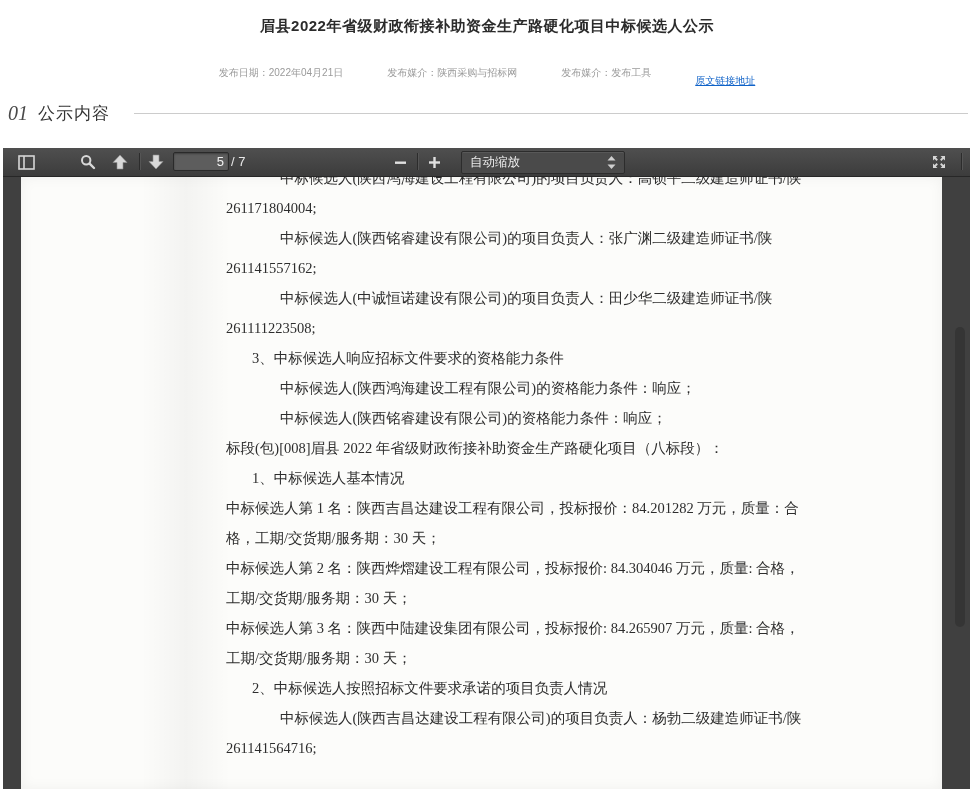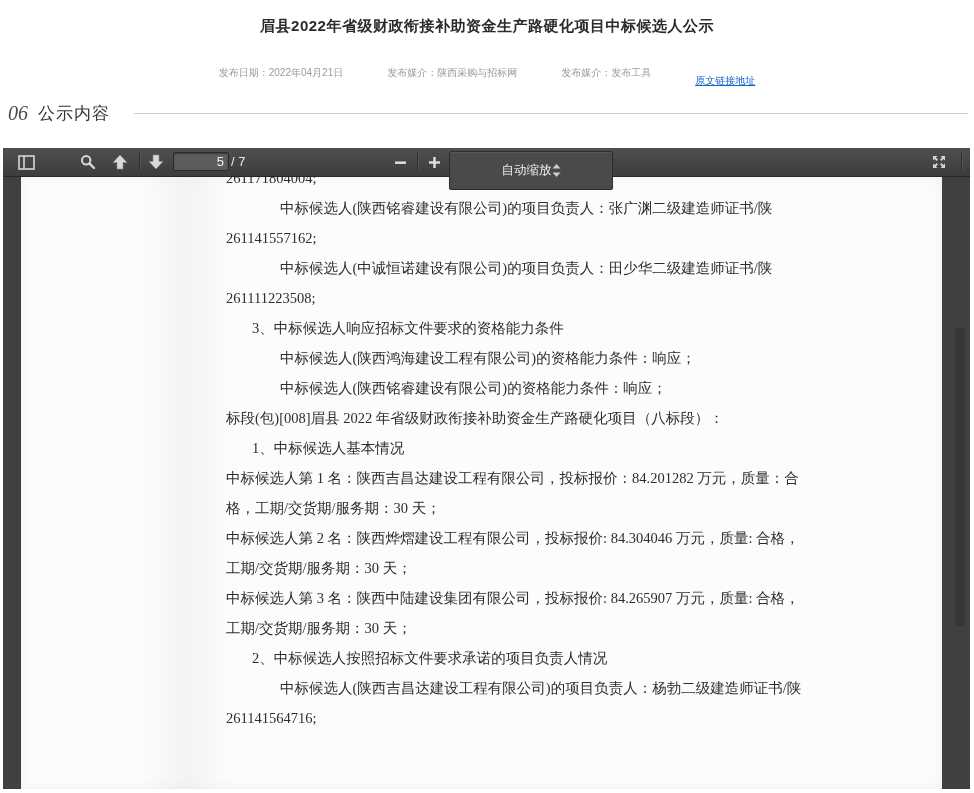--- a/index.html
+++ b/index.html
@@ -44,24 +44,24 @@
   .page-input{
     position:absolute;left:170px;top:4px;width:46px;height:17px;
     background:#5d5d5d;border:1px solid #2a2a2a;border-radius:2px;
     color:#f2f2f2;font-size:13px;text-align:right;padding:0 4px;
     font-family:"Liberation Sans",sans-serif;box-shadow:inset 0 1px 2px rgba(0,0,0,.35);
   }
   .page-total{
     position:absolute;left:228px;top:6px;color:#e8e8e8;font-size:13px;
   }
   .zoom-select{
-    position:absolute;left:446px;top:3px;width:146px;height:21px;
+    position:absolute;left:458px;top:3px;width:146px;height:21px;
     background:#4a4a4a;border:1px solid #2c2c2c;border-radius:2px;
-    display:flex;align-items:center;justify-content:center;
-    padding:8px 8px;cursor:pointer;box-shadow:inset 0 1px 0 rgba(255,255,255,.08);
+    display:flex;align-items:center;justify-content:space-between;
+    padding:0 8px;cursor:pointer;box-shadow:inset 0 1px 0 rgba(255,255,255,.08);
   }
   .zoom-select-label{color:#ececec;font-size:12.5px;}
   .viewer-content{
     position:absolute;top:29px;left:0;right:0;bottom:0;overflow:hidden;
   }
   .doc-page{
     position:absolute;left:18px;top:0;width:921px;height:100%;
     background:#fcfcfa;
     box-shadow:inset 0 0 14px rgba(0,0,0,.05);
   }
@@ -92,21 +92,21 @@
 <h1 class="page-title">眉县2022年省级财政衔接补助资金生产路硬化项目中标候选人公示</h1>
 
 <div class="meta-row">
   <span class="meta-item"><span>发布日期：</span><span>2022年04月21日</span></span>
   <span class="meta-item"><span>发布媒介：</span><span>陕西采购与招标网</span></span>
   <span class="meta-item"><span>发布媒介：</span><span>发布工具</span></span>
   <span class="meta-item meta-link">原文链接地址</span>
 </div>
 
 <div class="section-head">
-  <span class="section-num">06</span>
+  <span class="section-num">01</span>
   <span class="section-title">公示内容</span>
   <span class="section-line"></span>
 </div>
 
 <div class="viewer">
 
   <div class="toolbar">
 
     <div class="tb-btn" style="left:10px;">
       <svg width="17" height="15" viewBox="0 0 17 15">
@@ -171,20 +171,21 @@
       </svg>
     </div>
 
     <div class="tb-sep" style="left:auto;right:8px;"></div>
   </div>
 
   <div class="viewer-content">
     <div class="doc-page">
       <div class="doc-text">
 
+      <div class="doc-line indent-2">中标候选人(陕西鸿海建设工程有限公司)的项目负责人：高锁平二级建造师证书/陕</div>
           <div class="doc-line indent-0">261171804004;</div>
           <div class="doc-line indent-2">中标候选人(陕西铭睿建设有限公司)的项目负责人：张广渊二级建造师证书/陕</div>
           <div class="doc-line indent-0">261141557162;</div>
           <div class="doc-line indent-2">中标候选人(中诚恒诺建设有限公司)的项目负责人：田少华二级建造师证书/陕</div>
           <div class="doc-line indent-0">261111223508;</div>
           <div class="doc-line indent-1">3、中标候选人响应招标文件要求的资格能力条件</div>
           <div class="doc-line indent-2">中标候选人(陕西鸿海建设工程有限公司)的资格能力条件：响应；</div>
           <div class="doc-line indent-2">中标候选人(陕西铭睿建设有限公司)的资格能力条件：响应；</div>
           <div class="doc-line indent-0">标段(包)[008]眉县 2022 年省级财政衔接补助资金生产路硬化项目（八标段）：</div>
           <div class="doc-line indent-1">1、中标候选人基本情况</div>

